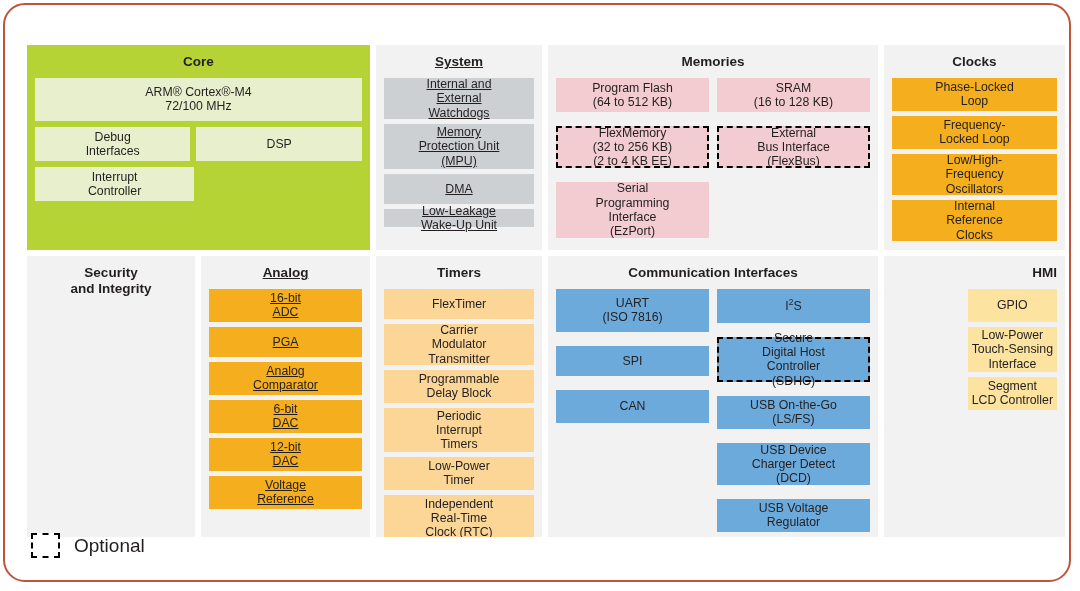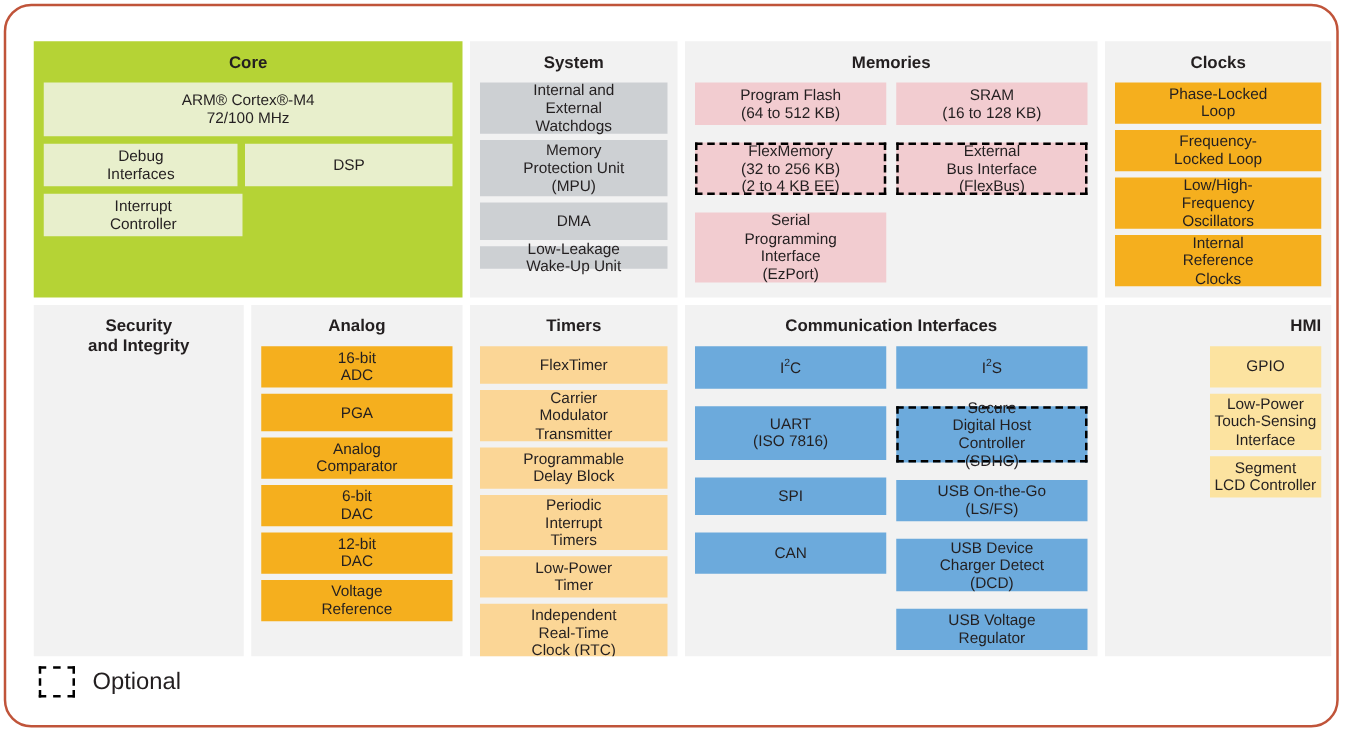--- a/index.html
+++ b/index.html
@@ -12,21 +12,21 @@
   }
   #frame{
     position:absolute;left:3px;top:3px;
     width:1068px;height:579px;
     border:2px solid #C0543A;
     border-radius:22px;
     box-sizing:border-box;
     background:#ffffff;
   }
   #board{
-    position:absolute;left:22px;top:28px;
+    position:absolute;left:22px;top:40px;
     width:1038px;height:492px;
   }
 
   .row{display:flex;gap:6px;width:100%;}
   #rowTop{height:205px;}
   #rowBot{height:281px;margin-top:6px;}
 
   .panel{
     background:#F2F2F2;
     box-sizing:border-box;
@@ -114,21 +114,21 @@
           </div>
           <div class="core-row" style="height:34px;">
             <div class="blk c-green">
                 <span>Interrupt<br>Controller</span>
               </div>
             <div style="flex:1.07;"></div>
           </div>
         </div>
       </div>
 
-      <div class="panel" style="flex:0 0 166px;">
+      <div class="panel" style="flex:0 0 166px;text-decoration:underline;">
         <div class="panel-title">System</div>
         <div class="panel-body" id="sysBody">
             <div class="blk c-gray" style="height: 41px; flex: 0 0 auto;">
               <span>Internal and<br>External<br>Watchdogs</span>
             </div>
             <div class="blk c-gray" style="height: 45px; flex: 0 0 auto;">
               <span>Memory<br>Protection Unit<br>(MPU)</span>
             </div>
             <div class="blk c-gray" style="height: 30px; flex: 0 0 auto;">
               <span>DMA</span>
@@ -185,21 +185,21 @@
 
     <div class="row" id="rowBot">
 
       <div class="panel" style="flex:0 0 168px;">
         <div class="panel-title">
           <span>Security</span><br>
           <span>and Integrity</span>
         </div>
       </div>
 
-      <div class="panel" style="flex:0 0 169px;">
+      <div class="panel" style="flex:0 0 169px;text-decoration:underline;">
         <div class="panel-title">Analog</div>
         <div class="panel-body" id="anaBody" style="flex:none;">
             <div class="blk c-amber" style="height: 33px; flex: 0 0 auto;">
               <span>16-bit<br>ADC</span>
             </div>
             <div class="blk c-amber" style="height: 30px; flex: 0 0 auto;">
               <span>PGA</span>
             </div>
             <div class="blk c-amber" style="height: 33px; flex: 0 0 auto;">
               <span>Analog<br>Comparator</span>
@@ -237,23 +237,20 @@
             <div class="blk c-peach" style="height: 46px; flex: 0 0 auto;">
               <span>Independent<br>Real-Time<br>Clock (RTC)</span>
             </div>
           </div>
       </div>
 
       <div class="panel" style="flex:0 0 330px;">
         <div class="panel-title">Communication Interfaces</div>
         <div class="panel-body two-col" style="flex:none;">
           <div class="col" id="comLeft">
-              <div class="blk c-blue" style="height: 34px; flex: 0 0 auto;">
-                <span>I<sup>2</sup>C</span>
-              </div>
               <div class="blk c-blue" style="height: 43px; flex: 0 0 auto;">
                 <span>UART<br>(ISO 7816)</span>
               </div>
               <div class="blk c-blue" style="height: 30px; flex: 0 0 auto;">
                 <span>SPI</span>
               </div>
               <div class="blk c-blue" style="height: 33px; flex: 0 0 auto;">
                 <span>CAN</span>
               </div>
             </div>

